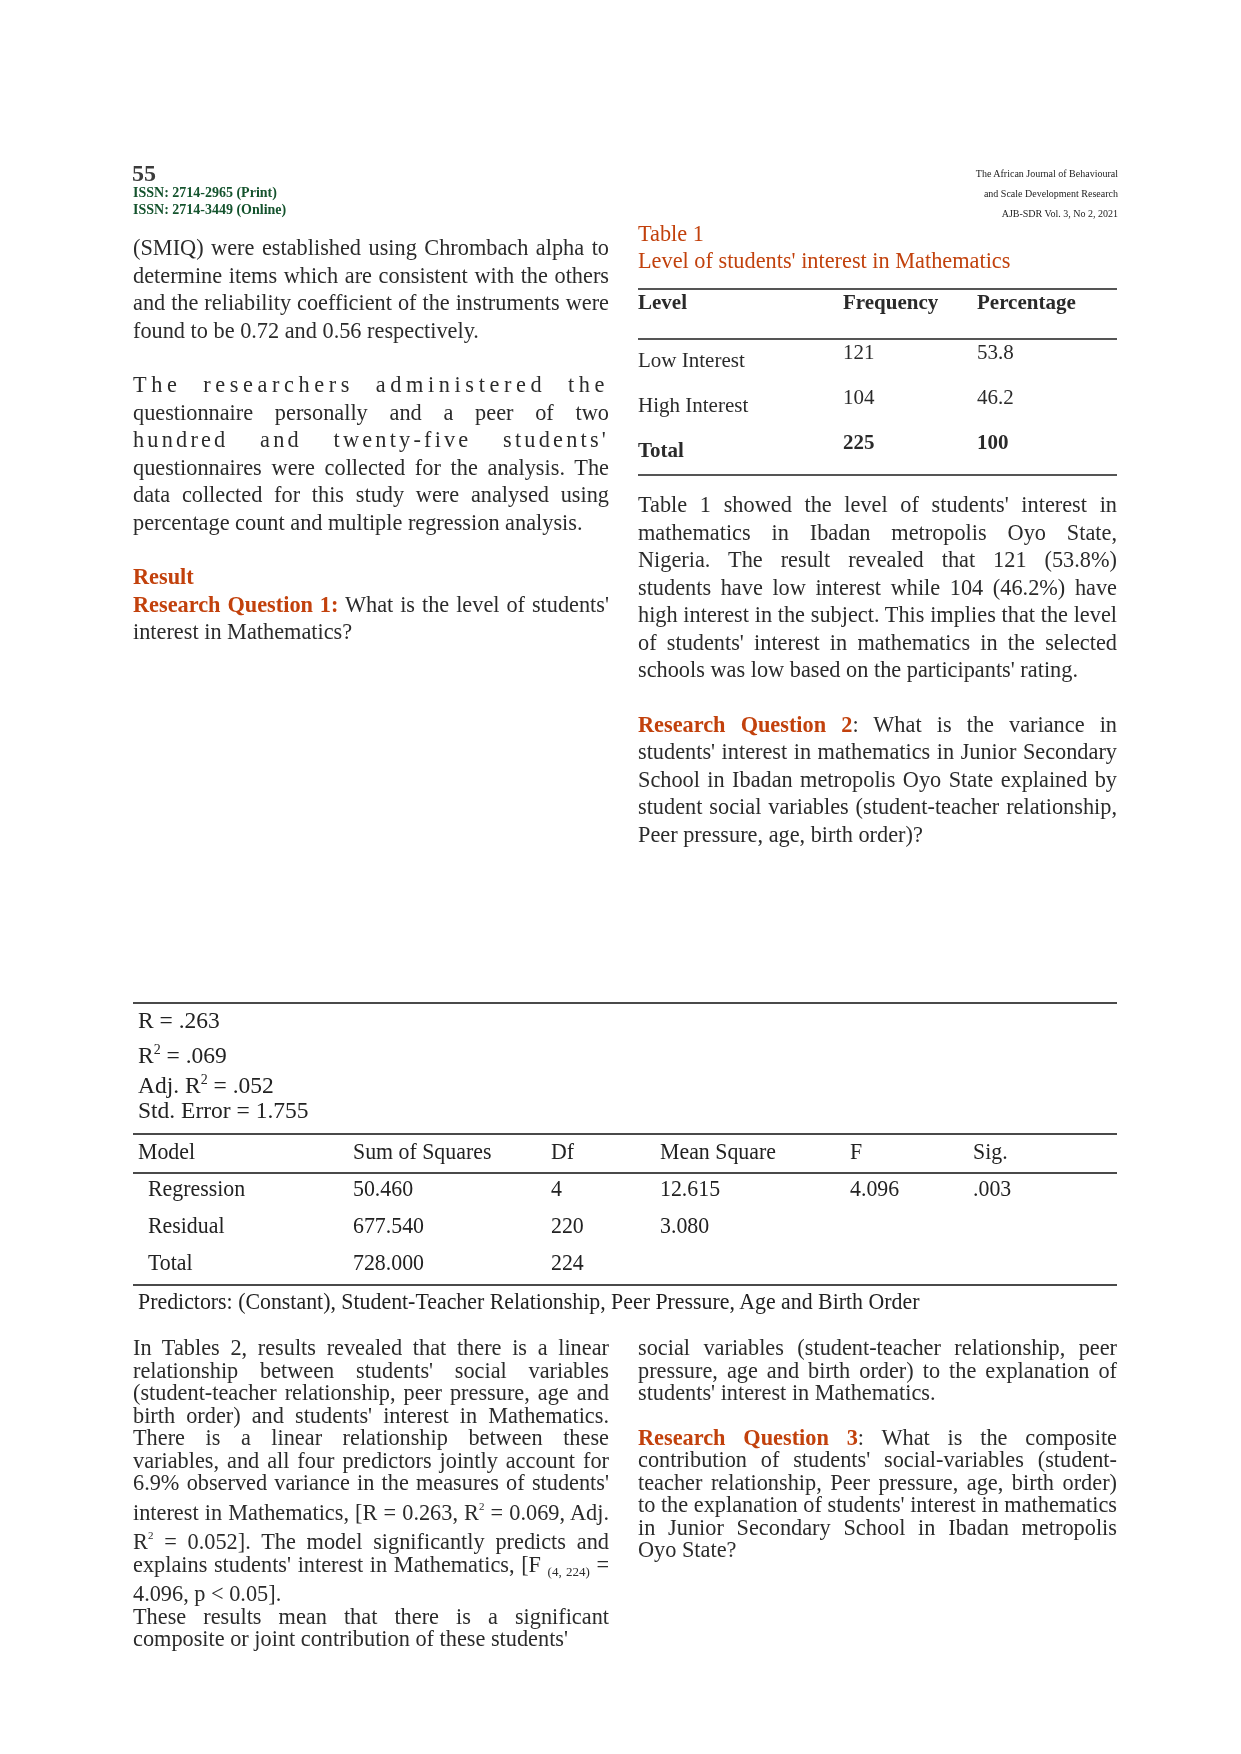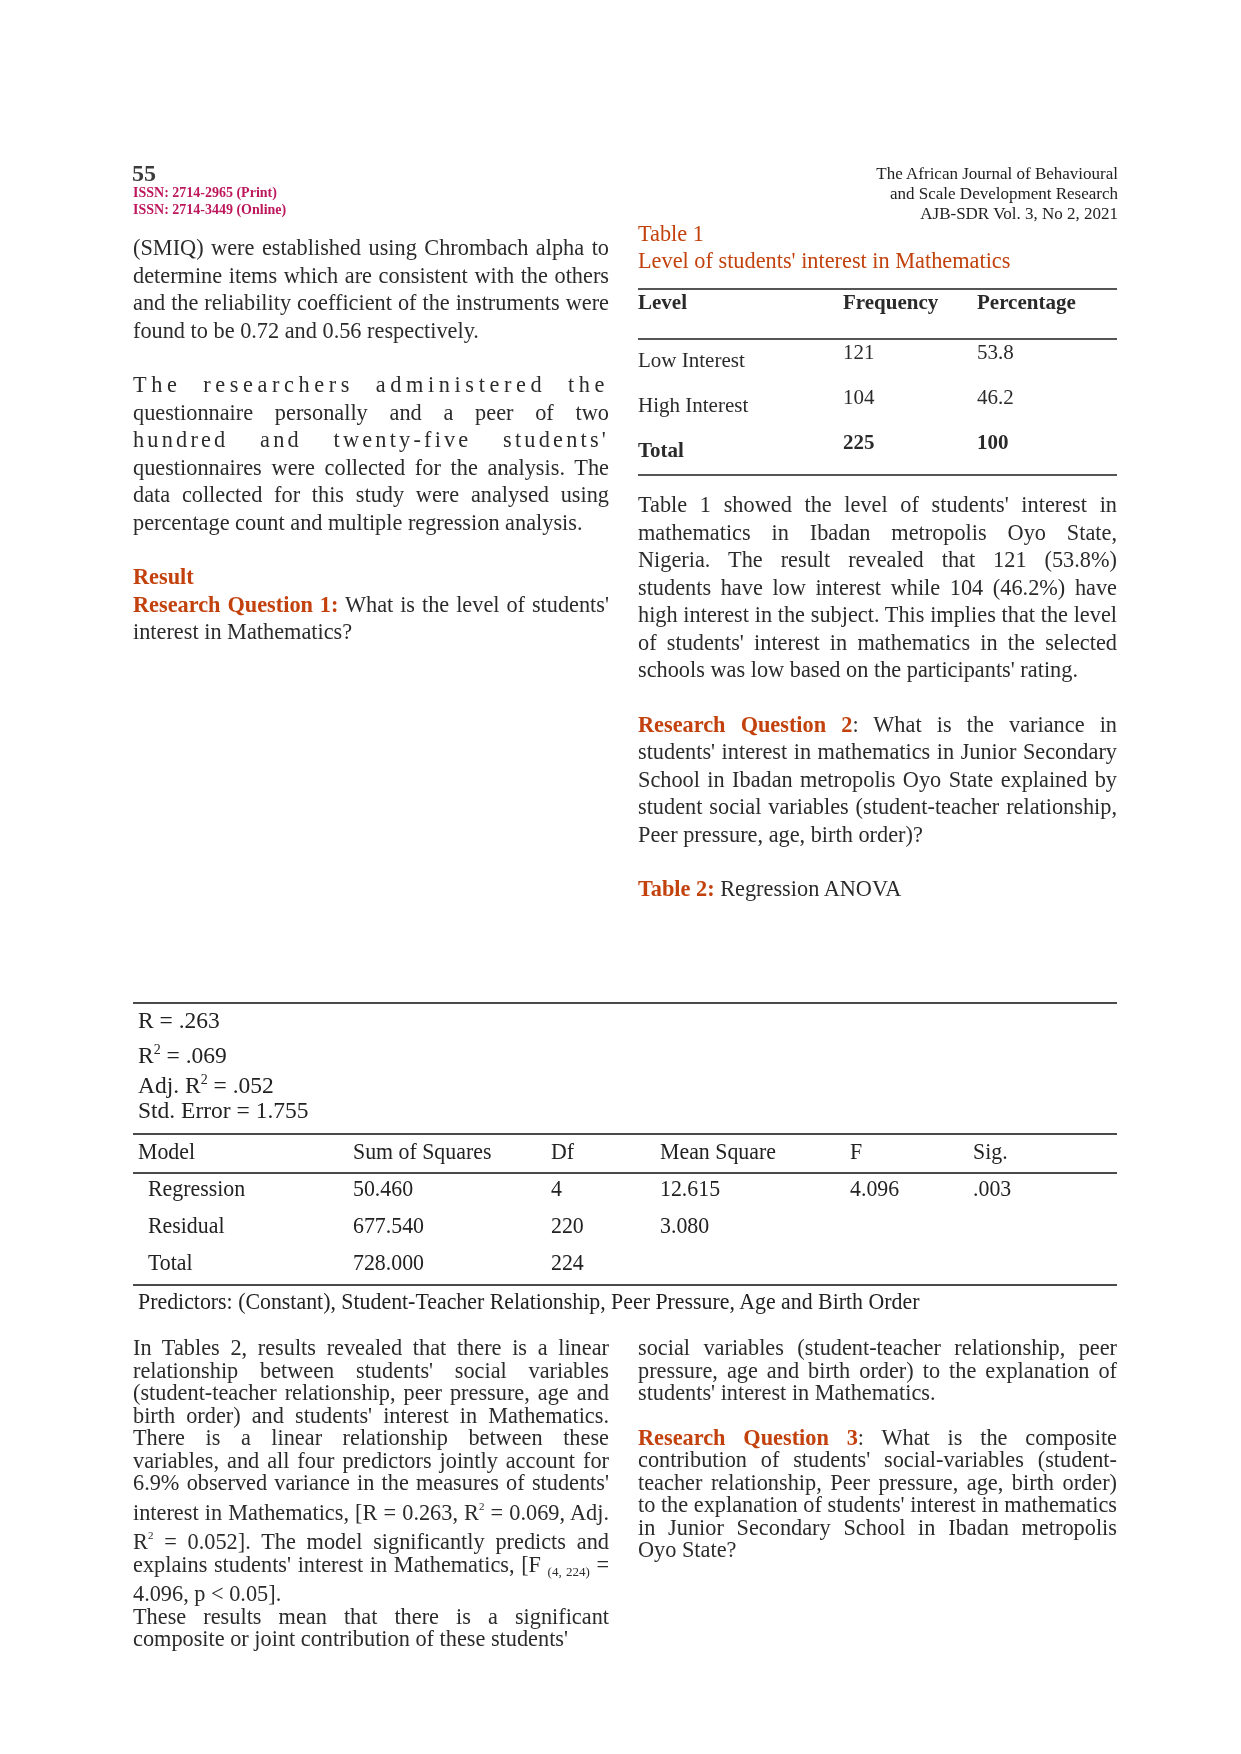--- a/index.html
+++ b/index.html
@@ -1,21 +1,21 @@
 <!DOCTYPE html>
 <html><head>
 <meta charset="utf-8">
 <style>
   html, body { margin: 0; padding: 0; background: #ffffff; }
   body { width: 1241px; height: 1754px; position: relative; overflow: hidden;
          font-family: "Liberation Serif", serif; color: #2a2a2a; }
   .abs { position: absolute; margin-top: 40px; }
   .page-num { left: 132px; top: 122px; font-size: 24px; font-weight: bold; color: #3c3c3c; line-height: 22px; }
-  .issn { left: 133px; font-size: 14px; font-weight: bold; color: #be185d; line-height: 17px; }
-  .journal { right: 123px; top: 124px; text-align: right; font-size: 17px; line-height: 20px; color: #222; }
+  .issn { left: 133px; font-size: 14px; font-weight: bold; color: #14532d; line-height: 17px; }
+  .journal { right: 123px; top: 124px; text-align: right; font-size: 10px; line-height: 20px; color: #222; }
   .col { font-size: 22.3px; line-height: 27.5px; text-align: justify; color: #2b2b2b; }
   .col p { margin: 0; }
   .left-col { left: 133px; width: 476px; }
   .right-col { left: 638px; width: 479px; }
   .spaced { letter-spacing: 4.6px; text-align-last: justify; }
   .spaced2 { letter-spacing: 3.2px; text-align-last: justify; }
   b { color: #c2410c; }
   
   .t1-title { left: 638px; top: 180px; font-size: 22.3px; font-weight: normal; line-height: 27px; color: #c2410c; }
   .t1 { left: 638px; top: 248px; width: 479px; }
@@ -78,21 +78,20 @@
   <div class="cell" style="left:205px;top:142px;font-weight:bold">225</div>
   <div class="cell" style="left:339px;top:142px;font-weight:bold">100</div>
   <div class="rule" style="top:186px"></div>
 </div>
 
 <div class="abs col right-col" style="top:451px">
   <p>Table 1 showed the level of students' interest in mathematics in Ibadan metropolis Oyo State, Nigeria. The result revealed that 121 (53.8%) students have low interest while 104 (46.2%) have high interest in the subject. This implies that the level of students' interest in mathematics in the selected schools was low based on the participants' rating.</p>
   <div style="height:27px"></div>
   <p><b>Research Question 2</b><span>: What is the variance in students' interest in mathematics in Junior Secondary School in Ibadan metropolis Oyo State explained by student social variables (student-teacher relationship, Peer pressure, age, birth order)?</span></p>
   <div style="height:27px"></div>
-  <p><b>Table 2:</b><span> Regression ANOVA</span></p>
 </div>
 
 <div class="abs t2">
   <div class="rule" style="top:0"></div>
   <div class="stat" style="top:3px">R = .263</div>
   <div class="stat" style="top:33px"><span>R</span><sup>2</sup><span> = .069</span></div>
   <div class="stat" style="top:63px"><span>Adj. R</span><sup>2</sup><span> = .052</span></div>
   <div class="stat" style="top:93px">Std. Error = 1.755</div>
   <div class="rule" style="top:131px"></div>
 

